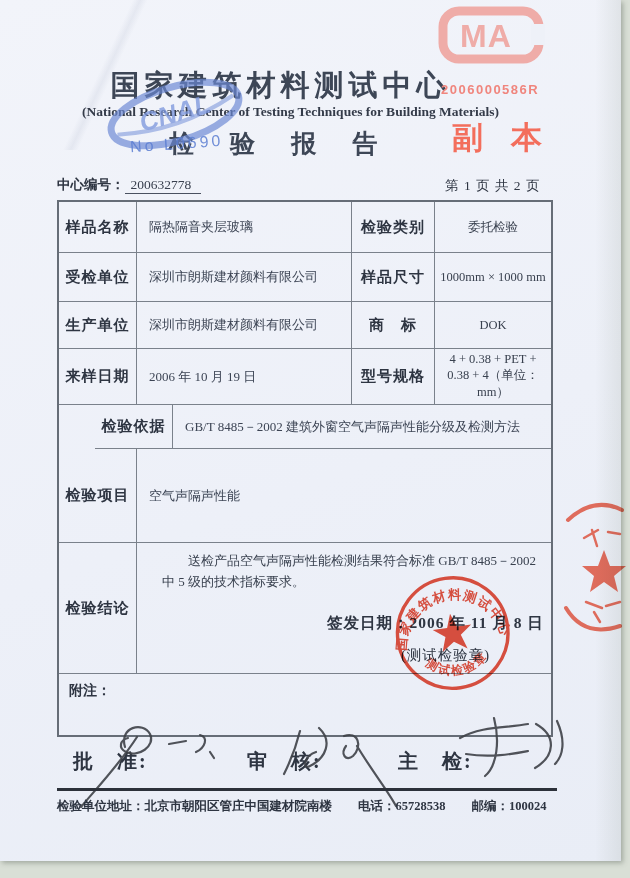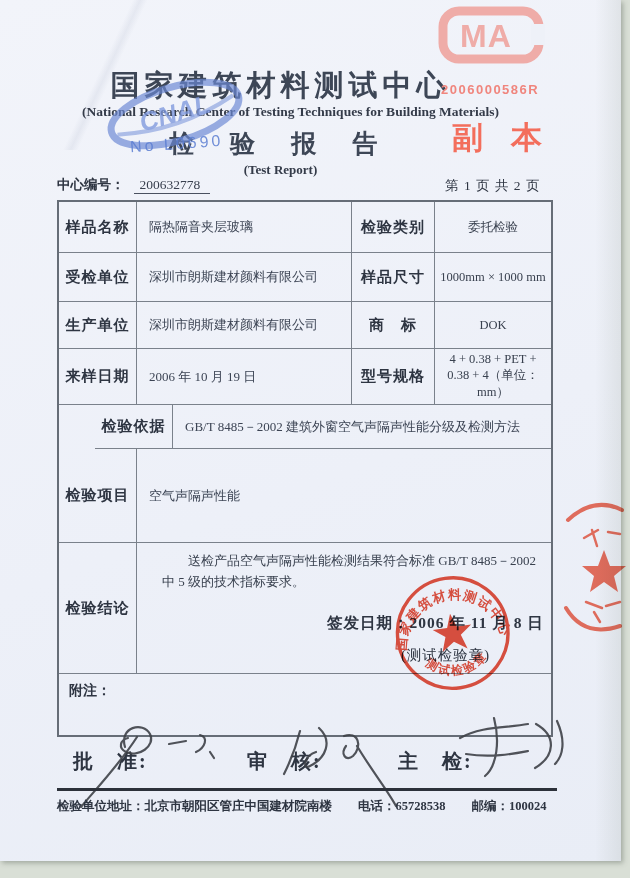--- a/index.html
+++ b/index.html
@@ -36,21 +36,21 @@
     font-size:25px;font-weight:bold;letter-spacing:15px;color:#3d4656;
   }
   .report-en{
     position:absolute;left:0;right:60px;top:162px;text-align:center;
     font-size:13px;font-weight:bold;color:#343b49;
   }
   .center-no{
     position:absolute;left:57px;top:176px;font-size:13.5px;font-weight:bold;color:#2e3542;
   }
   .center-no .num{
-    font-weight:normal;border-bottom:1px solid #4a5160;padding:0 10px 1px 6px;color:#39404f;margin-left:9px;
+    font-weight:normal;border-bottom:1px solid #4a5160;padding:0 10px 1px 6px;color:#39404f;
   }
   .page-info{
     position:absolute;left:445px;top:177px;font-size:13.5px;color:#2e3542;letter-spacing:1px;
   }
   
   .cma-stamp{position:absolute;left:436px;top:4px;opacity:.8;}
   .cma-number{
     position:absolute;left:441px;top:82px;font-size:13px;font-weight:bold;
     color:#f0857d;letter-spacing:1.5px;font-family:"Liberation Sans",sans-serif;
   }
@@ -110,21 +110,20 @@
 </head>
 <body>
 
 <div class="paper">
   <div class="paper-curl"></div>
   <div class="crease"></div>
 
   <div class="org-cn">国家建筑材料测试中心</div>
   <div class="org-en">(National Research Center of Testing Techniques for Building Materials)</div>
   <div class="report-cn">检 验 报 告</div>
-  <div class="report-en">(Test Report)</div>
 
   <div class="center-no">
     <span>中心编号：</span><span class="num">200632778</span>
   </div>
   <div class="page-info">第 1 页 共 2 页</div>
 
   <div class="cma-stamp">
     <svg width="112" height="64" viewBox="0 0 112 64" xmlns="http://www.w3.org/2000/svg">
       <rect x="7" y="7" width="96" height="48" rx="16" fill="none" stroke="#ef9b94" stroke-width="9"></rect>
       <rect x="95" y="20" width="14" height="21" fill="#eef1f8"></rect>

